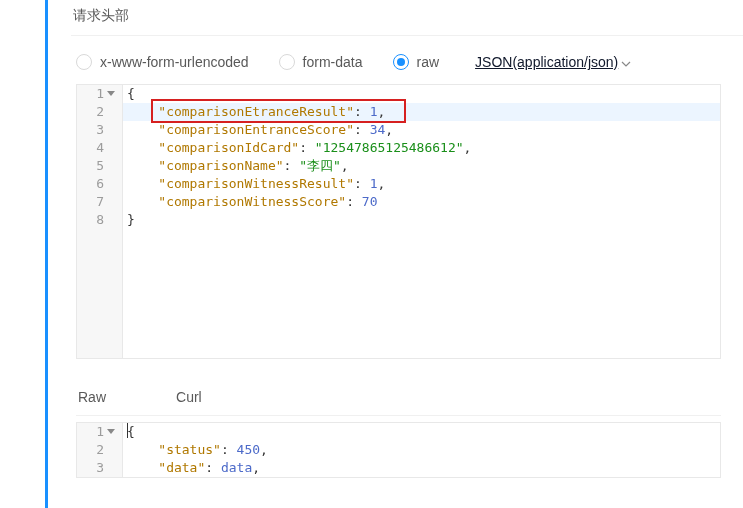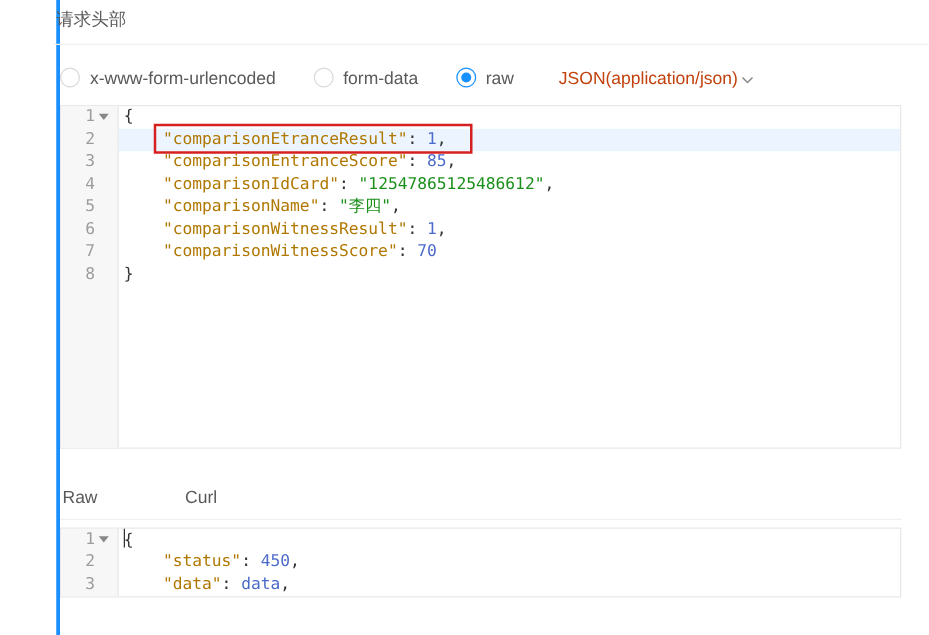--- a/index.html
+++ b/index.html
@@ -8,20 +8,21 @@
   font-size: 13px;
   color: #595959;
   background: #fff;
   width: 743px;
   height: 508px;
   overflow: hidden;
 }
 .outer {
   border-left: 3px solid #1890ff;
   margin-left: 45px;
+  padding-left: 28px;
   height: 100%;
 }
 .tabs {
   display: flex;
   padding-top: 0;
   border-bottom: 1px solid #f0f0f0;
   margin-left: -5px;
 }
 .tab {
   padding: 7px 2px 10px;
@@ -74,25 +75,26 @@
   position: absolute;
   width: 8px;
   height: 8px;
   background: #1890ff;
   border-radius: 50%;
   top: 3px;
   left: 3px;
 }
 .content-type {
   font-size: 14px;
-  color: #c2410c;
+  color: #0f172a;
   cursor: pointer;
   display: inline-flex;
   align-items: flex-end;
   margin-left: 6px;
+  text-decoration: underline;
 }
 .chevron {
   display: inline-block;
   margin-left: 2px;
 }
 .chevron svg { display: block; }
 .editor {
   border: 1px solid #e8e8e8;
   font-family: Consolas, Monaco, monospace;
   font-size: 13px;
@@ -227,21 +229,21 @@
       <div class="ln">4</div>
       <div class="ln">5</div>
       <div class="ln">6</div>
       <div class="ln">7</div>
       <div class="ln">8</div>
     </div>
     <div class="code">
       <div class="highlight-box" style="top:14px;left:28px;width:255px;height:24px;"></div>
       <div class="line"><span class="p">{</span></div>
       <div class="line hl">    <span class="k">"comparisonEtranceResult"</span><span class="p">: </span><span class="n">1</span><span class="p">,</span></div>
-      <div class="line">    <span class="k">"comparisonEntranceScore"</span><span class="p">: </span><span class="n">85</span><span class="p">,</span></div>
+      <div class="line">    <span class="k">"comparisonEntranceScore"</span><span class="p">: </span><span class="n">34</span><span class="p">,</span></div>
       <div class="line">    <span class="k">"comparisonIdCard"</span><span class="p">: </span><span class="s">"12547865125486612"</span><span class="p">,</span></div>
       <div class="line">    <span class="k">"comparisonName"</span><span class="p">: </span><span class="s">"李四"</span><span class="p">,</span></div>
       <div class="line">    <span class="k">"comparisonWitnessResult"</span><span class="p">: </span><span class="n">1</span><span class="p">,</span></div>
       <div class="line">    <span class="k">"comparisonWitnessScore"</span><span class="p">: </span><span class="n">70</span></div>
       <div class="line"><span class="p">}</span></div>
     </div>
   </div>
 
   <div class="resp-tabs">
     <div class="rtab">Raw</div>

